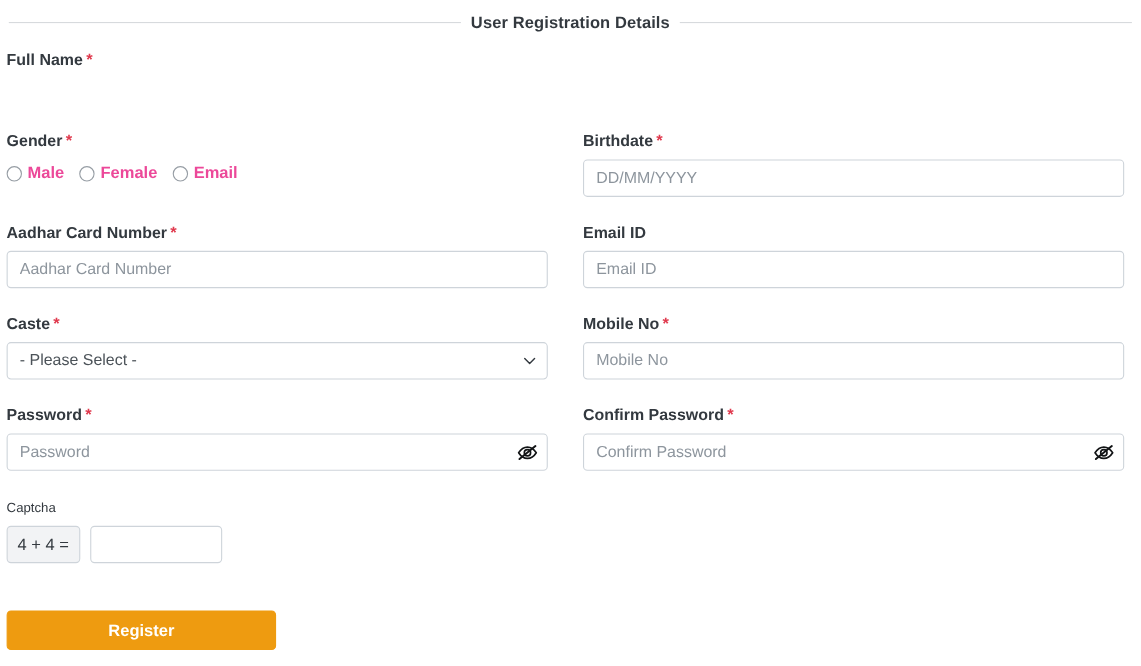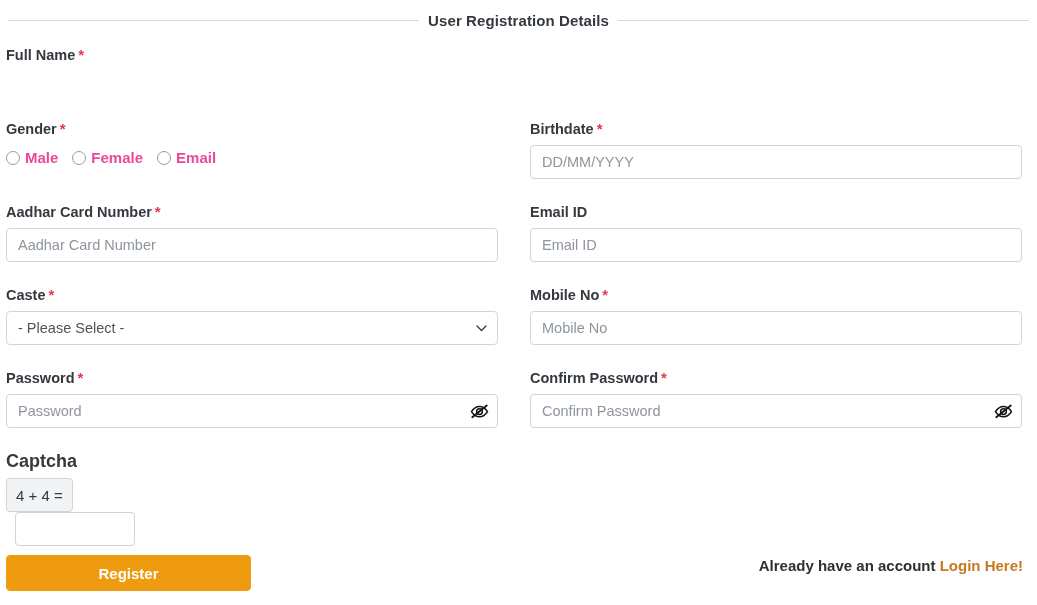--- a/index.html
+++ b/index.html
@@ -162,31 +162,30 @@
   .radio-text {
     font-size: 15px;
     font-weight: bold;
     color: #ec4899;
     line-height: 18px;
     white-space: nowrap;
   }
 
   
   .captcha-label {
-    font-size: 18px;
-    font-weight: bold;
+    font-size: 12px;
+    font-weight: normal;
     color: #33393f;
     display: block;
     margin: 0 0 8px 0;
     line-height: 18px;
   }
   .captcha-row {
     display: flex;
-    align-items: flex-start;
-    flex-direction: column;
+    align-items: flex-end;
   }
   .captcha-q {
     height: 34px;
     min-width: 62px;
     padding: 6px 9px;
     font-size: 15px;
     color: #33393f;
     background: #f2f3f5;
     border: 1px solid #ced4da;
     border-radius: 4px;
@@ -357,19 +356,15 @@
           <div class="captcha-q">4 + 4 =</div>
           <input class="captcha-input" type="text" placeholder="" style="">
         </div>
       </div>
     </div>
 
   </div>
 
   <div class="footer">
     <button class="register-btn">Register</button>
-    <div class="account-note">
-      <span>Already have an account</span>
-      <a class="login-link">Login Here!</a>
-    </div>
   </div>
 
 </div>
 
 </body></html>

